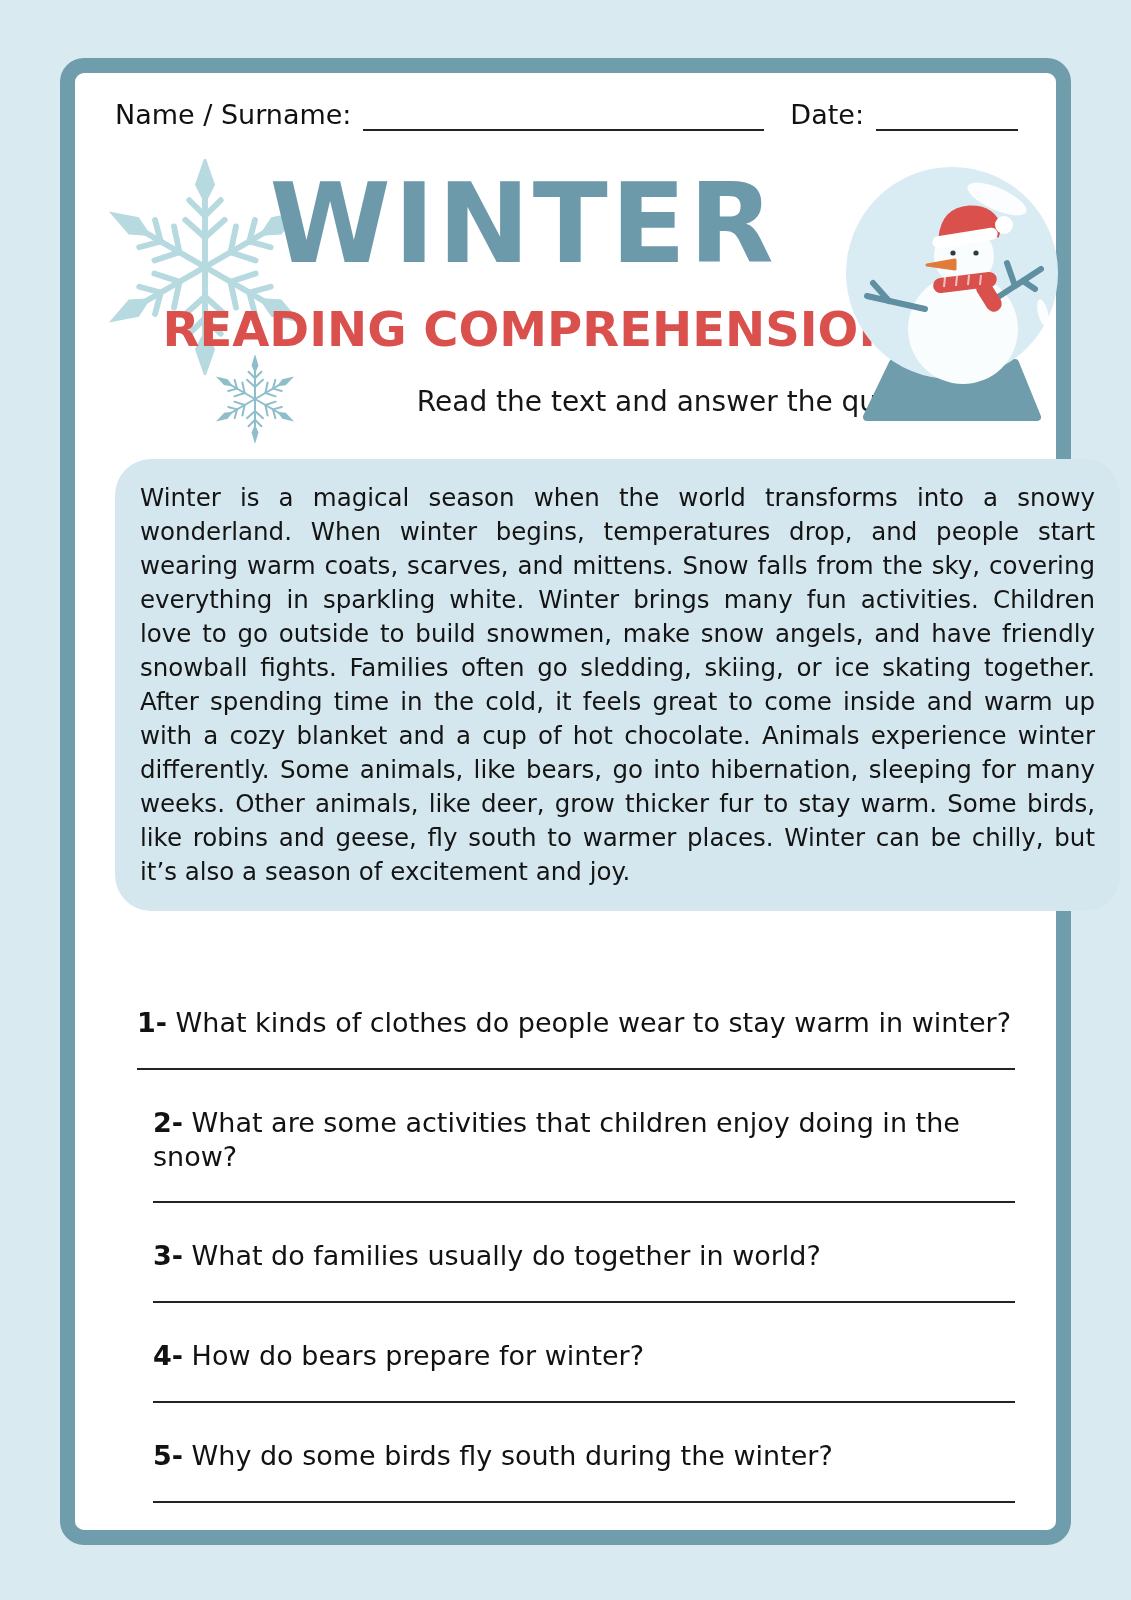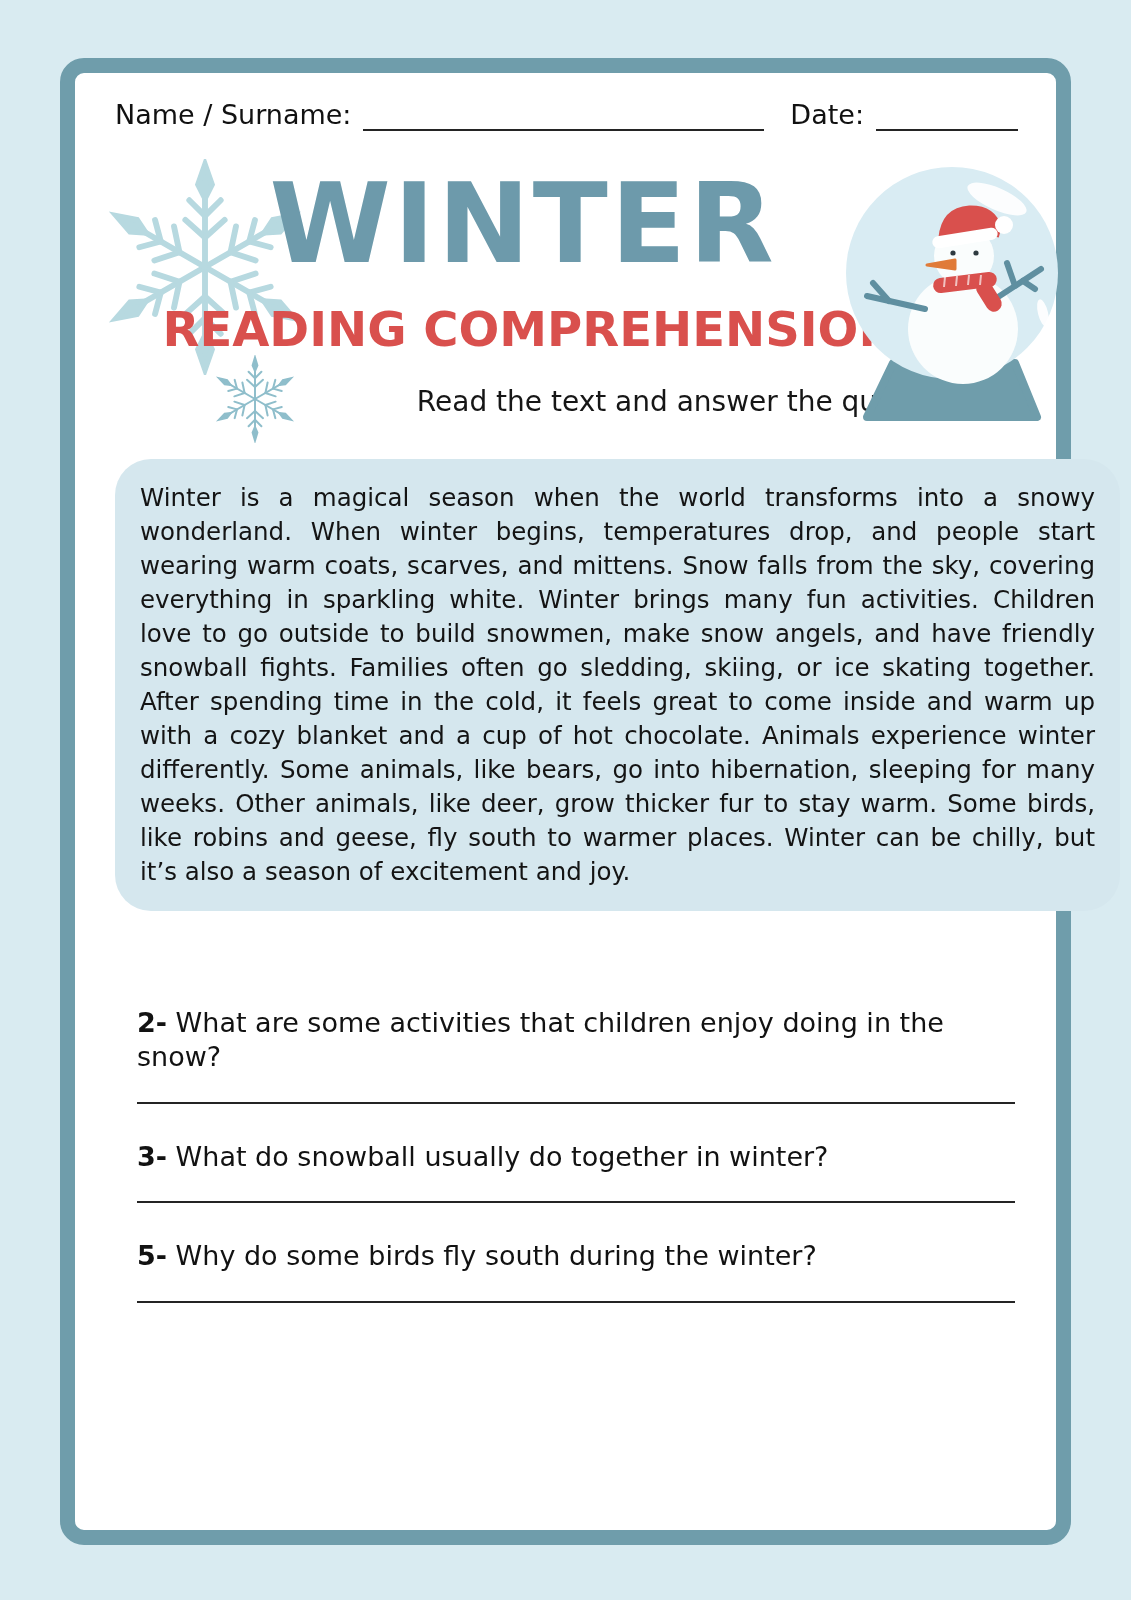--- a/index.html
+++ b/index.html
@@ -51,21 +51,21 @@
   .globe{position:absolute;left:770px;top:88px;width:216px;height:264px;z-index:5;}
   
   .passage{
     position:absolute;left:40px;top:386px;width:1005px;
     background:var(--passage-bg);border-radius:36px;
     padding:22px 25px;
     font-size:24.5px;line-height:34px;text-align:justify;color:#141414;
   }
   
   .questions{position:absolute;left:62px;right:41px;top:933px;}
-  .question + .question{margin-top:36px;}
+  .question + .question{margin-top:36px;margin-left:16px;}
   .q-text{font-size:27px;color:#121212;line-height:1.25;}
   .q-num{font-weight:800;}
   .answer-line{margin-top:28px;border-bottom:2.5px solid var(--line-ink);height:2px;}
 </style>
 </head>
 <body>
 
 <div class="card">
 
   <div class="name-row">
@@ -224,37 +224,51 @@
 
     <circle cx="108" cy="92" r="2.6" fill="#2e3a40"></circle>
     <circle cx="131" cy="92" r="2.6" fill="#2e3a40"></circle>
     <polygon points="82,104 110,99 110,108" fill="var(--nose-orange)" stroke="var(--nose-orange)" stroke-width="3" stroke-linejoin="round"></polygon>
   </svg>
 
   <div class="passage">Winter is a magical season when the world transforms into a snowy wonderland. When winter begins, temperatures drop, and people start wearing warm coats, scarves, and mittens. Snow falls from the sky, covering everything in sparkling white. Winter brings many fun activities. Children love to go outside to build snowmen, make snow angels, and have friendly snowball fights. Families often go sledding, skiing, or ice skating together. After spending time in the cold, it feels great to come inside and warm up with a cozy blanket and a cup of hot chocolate. Animals experience winter differently. Some animals, like bears, go into hibernation, sleeping for many weeks. Other animals, like deer, grow thicker fur to stay warm. Some birds, like robins and geese, fly south to warmer places. Winter can be chilly, but it’s also a season of excitement and joy.</div>
 
   <div class="questions">
 
+    <div class="question">
+      <div class="q-text">
+        <span class="q-num">1-</span>
+        <span>What kinds of clothes do people wear to stay warm in winter?</span>
+      </div>
+      <div class="answer-line"></div>
+    </div>
 
     <div class="question">
       <div class="q-text">
         <span class="q-num">2-</span>
         <span>What are some activities that children enjoy doing in the snow?</span>
       </div>
       <div class="answer-line"></div>
     </div>
 
     <div class="question">
       <div class="q-text">
         <span class="q-num">3-</span>
-        <span>What do snowball usually do together in winter?</span>
-      </div>
-      <div class="answer-line"></div>
-    </div>
-
+        <span>What do families usually do together in world?</span>
+      </div>
+      <div class="answer-line"></div>
+    </div>
+
+    <div class="question">
+      <div class="q-text">
+        <span class="q-num">4-</span>
+        <span>How do bears prepare for winter?</span>
+      </div>
+      <div class="answer-line"></div>
+    </div>
 
     <div class="question">
       <div class="q-text">
         <span class="q-num">5-</span>
         <span>Why do some birds fly south during the winter?</span>
       </div>
       <div class="answer-line"></div>
     </div>
 
   </div>

